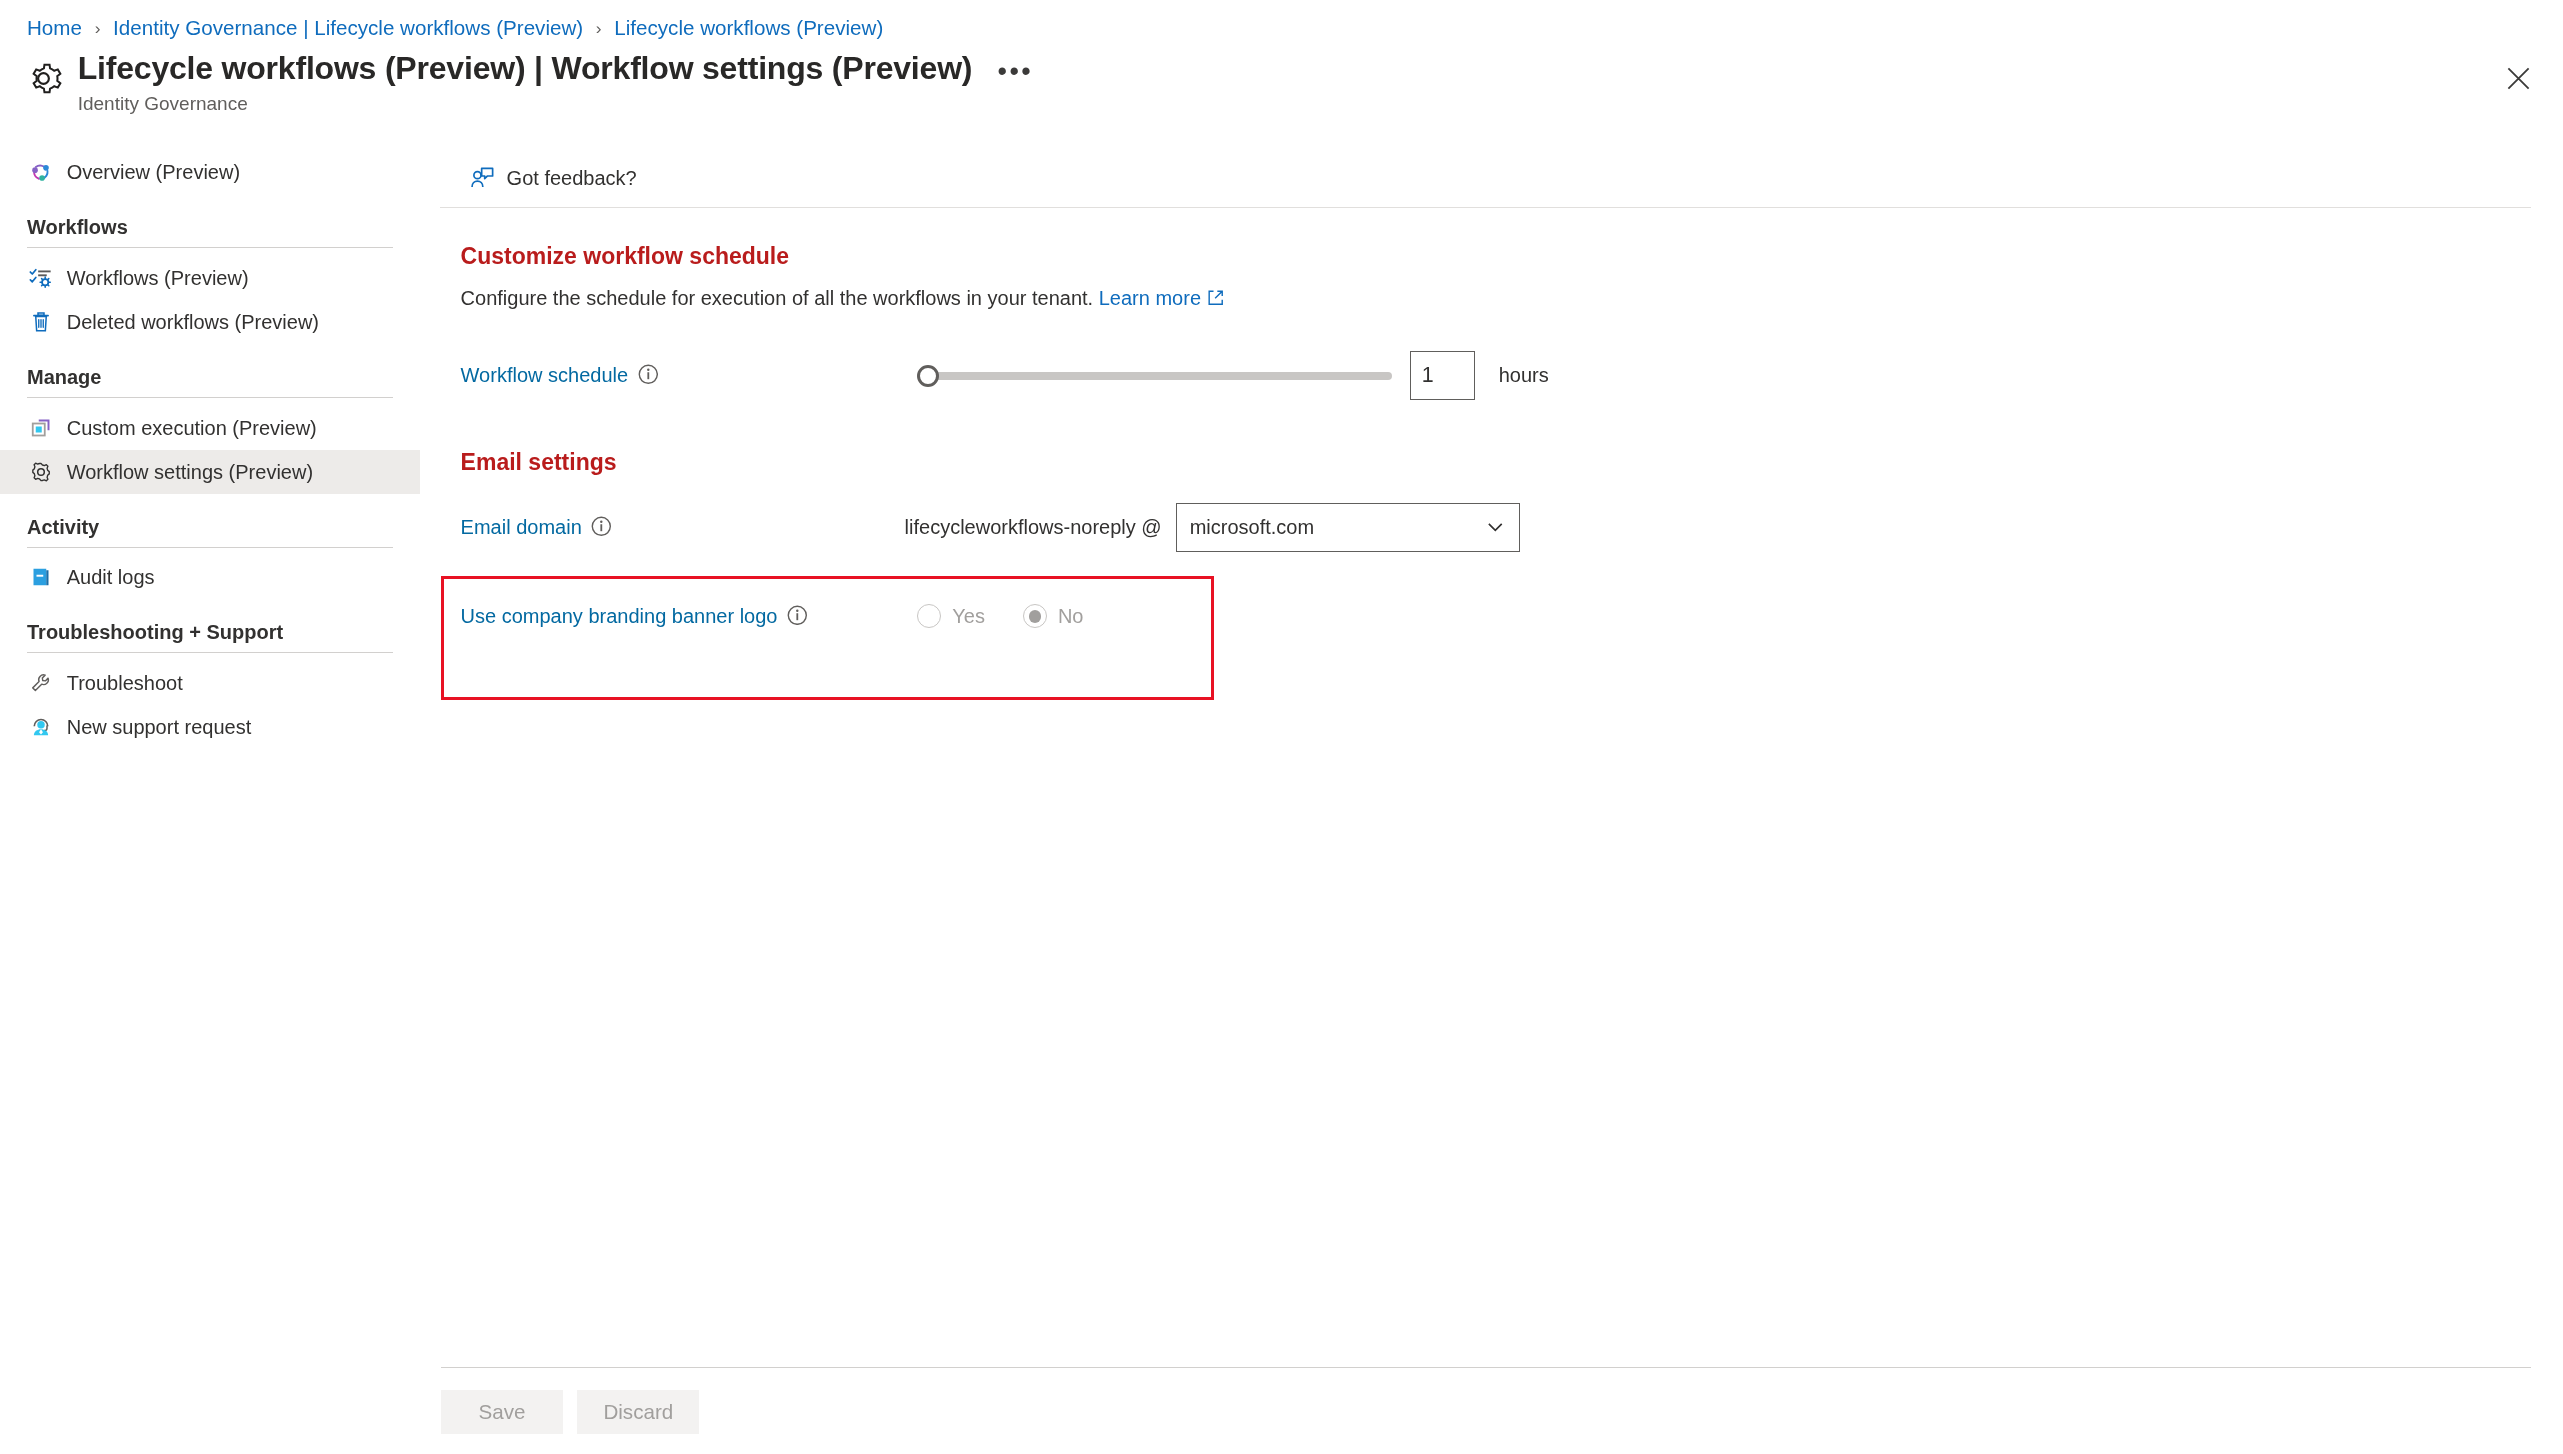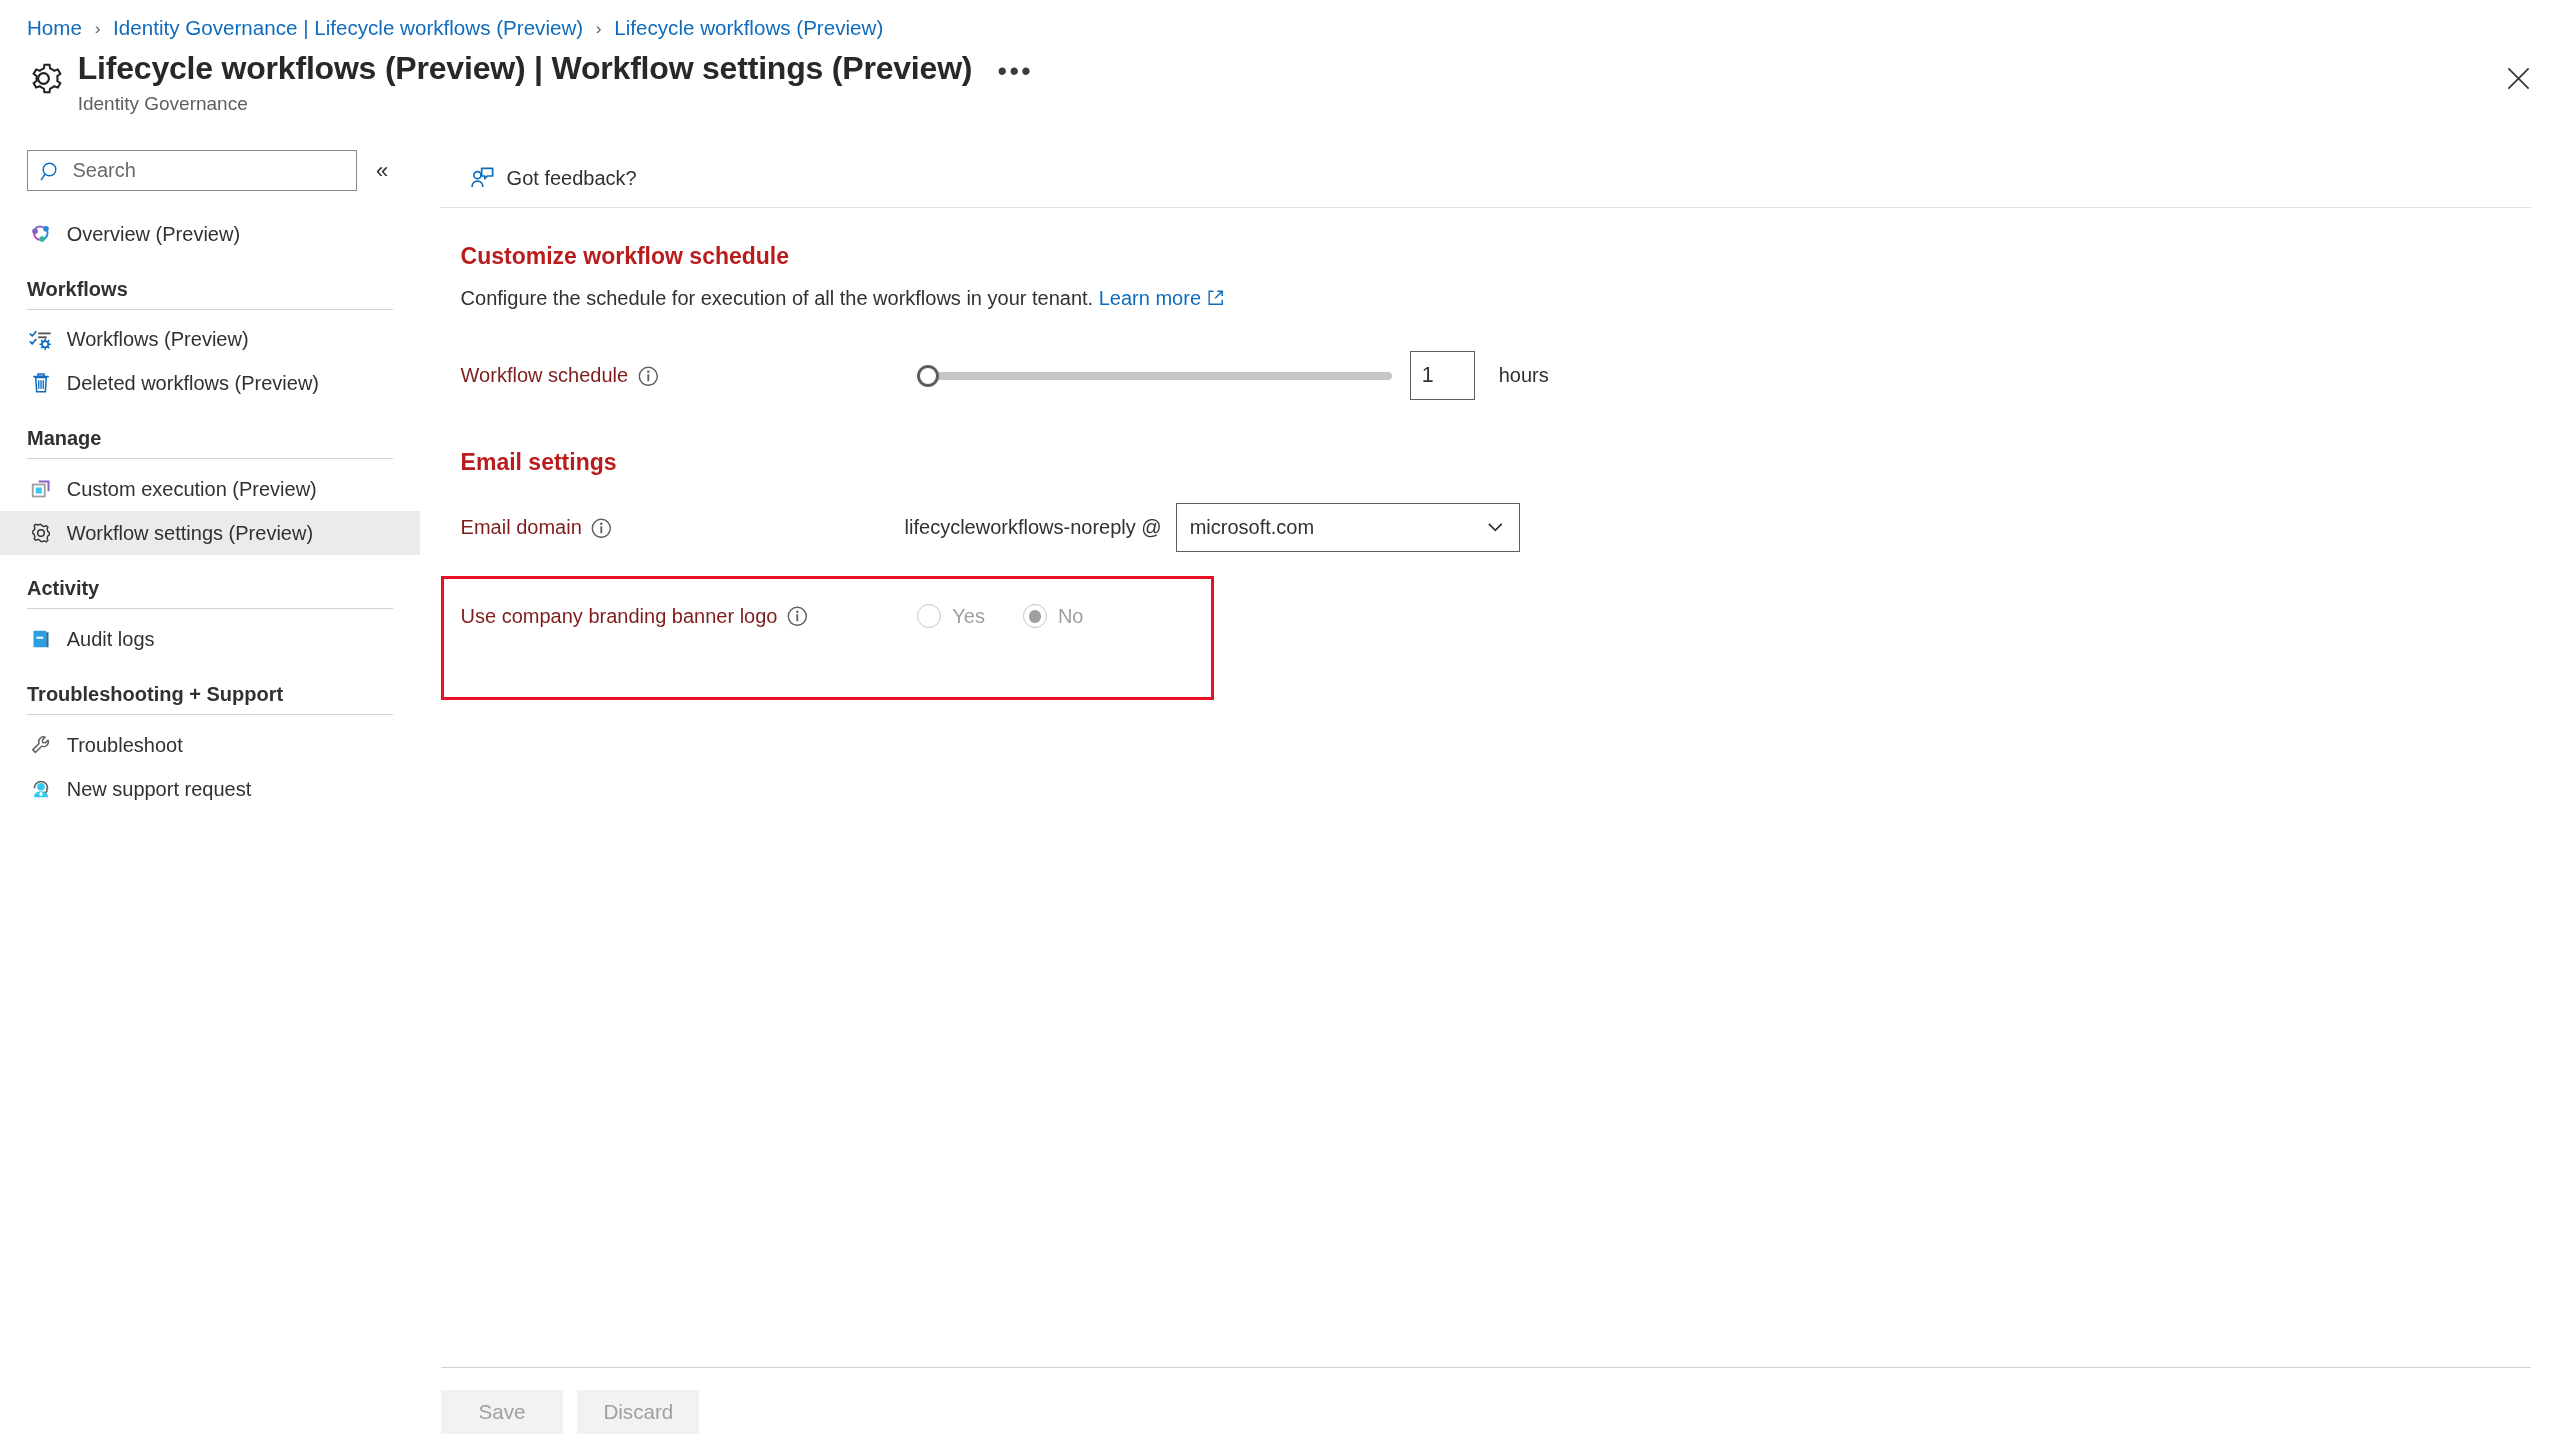--- a/index.html
+++ b/index.html
@@ -246,23 +246,22 @@
     margin-left: 6.3px;
   }
 
   .field-row {
     display: flex;
     align-items: center;
     min-height: 46px;
   }
   .field-label {
     display: flex;
-    align-items: center;
-    font-size: 20px;
-    color: #7f1d1d;
+    font-size: 20px;
+    color: #0369a1;
     width: 444px;
     flex: none;
   }
   .info-icon {
     width: 20.6px;
     height: 20.6px;
     margin-left: 9.5px;
     flex: none;
     cursor: pointer;
   }
@@ -452,32 +451,20 @@
 <div class="close-btn">
   <span>
     <svg width="27" height="27" viewBox="0 0 24 24">
       <path d="M3 3 L21 21 M21 3 L3 21" stroke="#3b3a39" stroke-width="1.6" fill="none"></path>
     </svg>
   </span>
 </div>
 
 <div class="sidebar">
 
-  <div class="search-row">
-    <div class="search-box">
-      <span class="search-icon">
-        <svg viewBox="0 0 24 24" width="24" height="24">
-          <circle cx="10.5" cy="10.5" r="6.3" fill="none" stroke="#0f6cbd" stroke-width="1.5"></circle>
-          <path d="M5.8 15.4 L2.4 20.6" stroke="#0f6cbd" stroke-width="1.5" fill="none" stroke-linecap="round"></path>
-        </svg>
-      </span>
-      <input class="search-input" type="text" placeholder="Search" style="">
-    </div>
-    <span class="collapse-btn">«</span>
-  </div>
 
   <div class="nav-item">
     <span class="nav-icon">
       <svg viewBox="0 0 32 32" width="25" height="25">
         <path d="M10 9 A9 9 0 0 1 23 11" fill="none" stroke="#8661c5" stroke-width="2.4" stroke-linecap="round"></path>
         <path d="M25 14 A9 9 0 0 1 18 24" fill="none" stroke="#2b88d8" stroke-width="2.4" stroke-linecap="round"></path>
         <path d="M14 24 A9 9 0 0 1 8 14" fill="none" stroke="#c239b3" stroke-width="2.4" stroke-linecap="round"></path>
         <circle cx="9" cy="13" r="3.6" fill="#8661c5"></circle>
         <circle cx="23" cy="10" r="3.6" fill="#2b88d8"></circle>
         <circle cx="18" cy="23" r="3.6" fill="#30b3a0"></circle>

